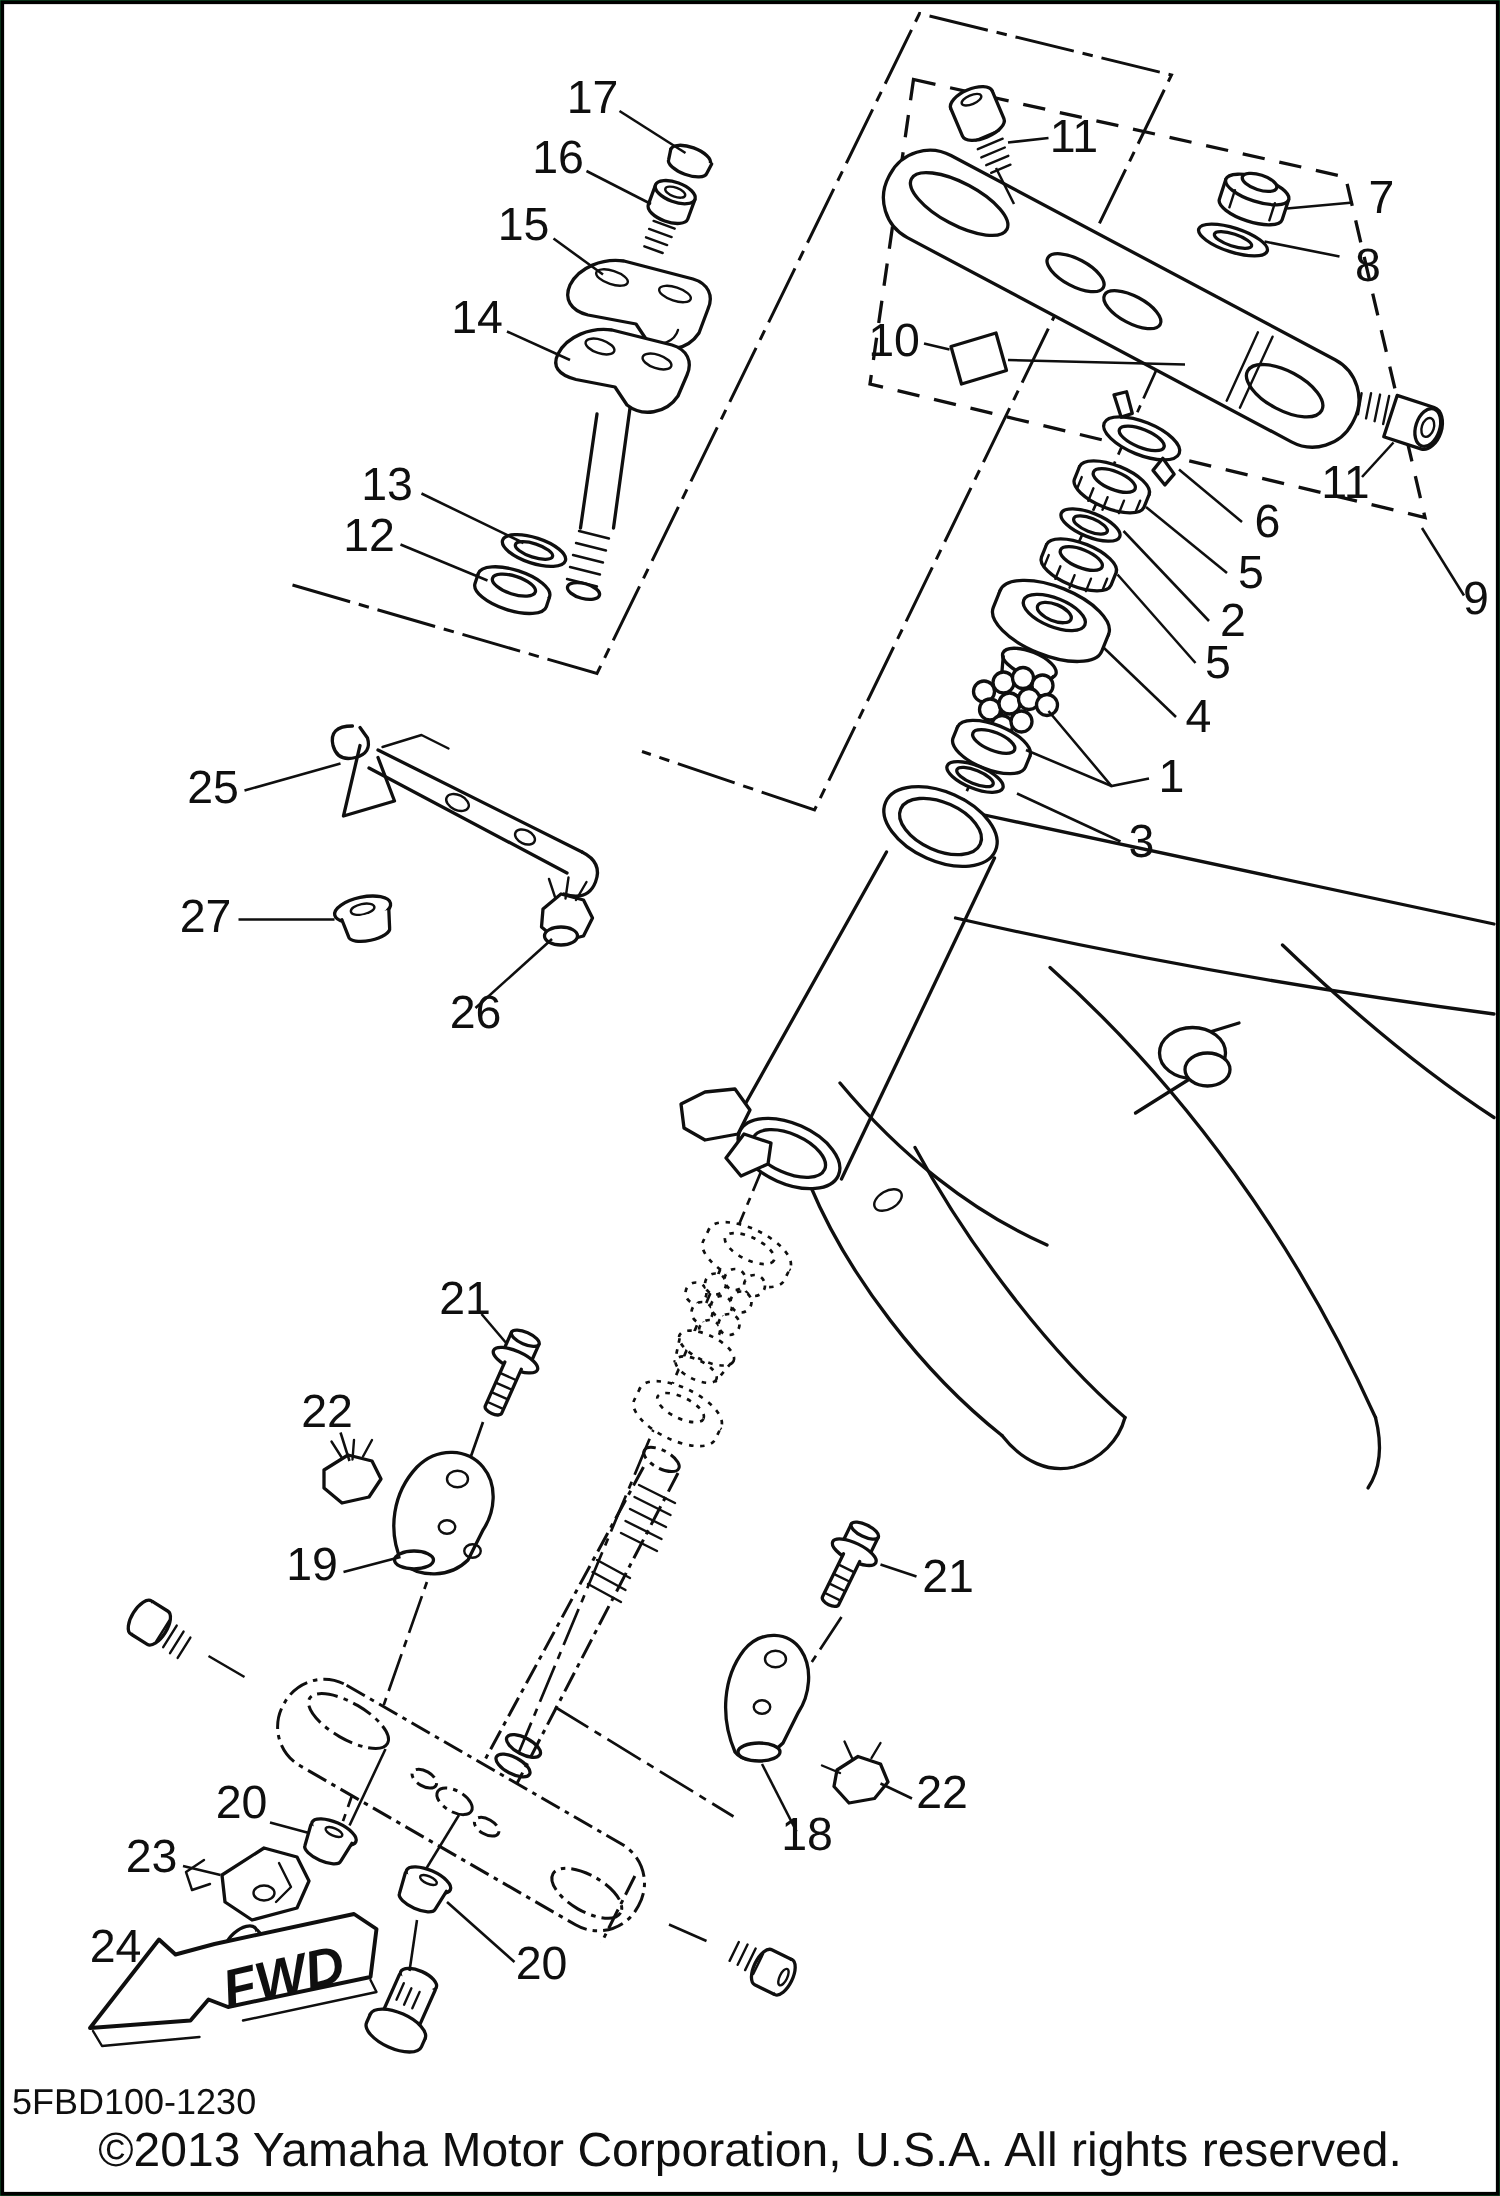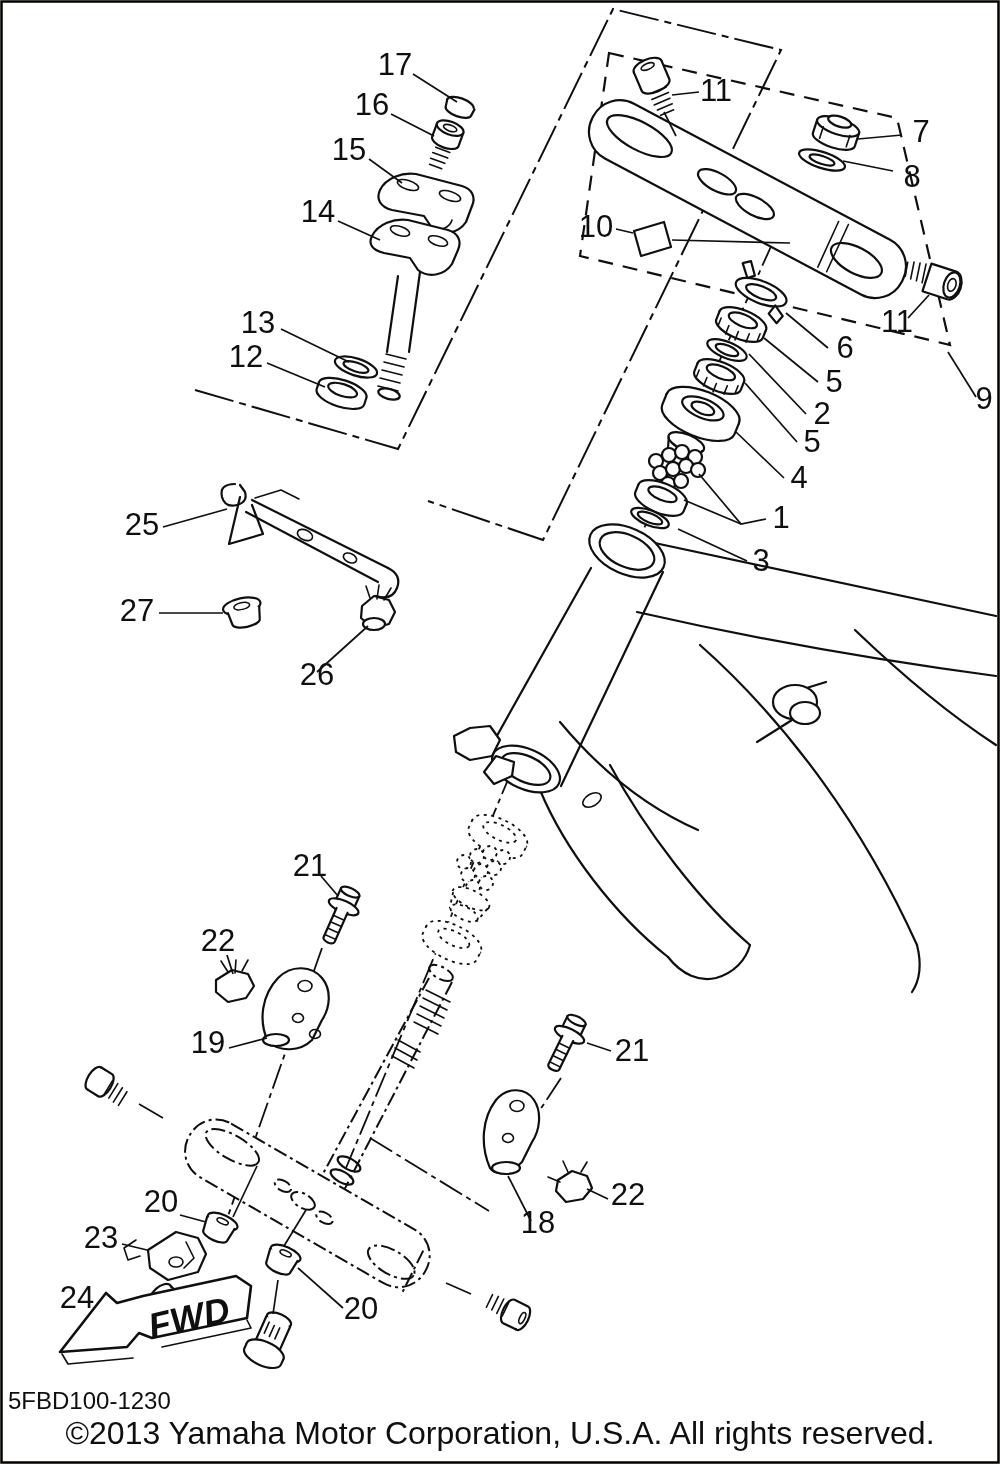--- a/index.html
+++ b/index.html
@@ -1,16 +1,16 @@
 <!DOCTYPE html>
 <html><head>
 <meta charset="utf-8">
 <style>
   html,body{margin:0;padding:0;background:#e8e8e8;}
-  #stage{width:1000px;height:1464px;background:#fef9c3;position:relative;margin:0 auto;overflow:hidden;}
+  #stage{width:1000px;height:1464px;background:#15803d;position:relative;margin:0 auto;overflow:hidden;}
   svg{display:block;}
   .ln{fill:none;stroke:#0f0f0f;stroke-width:2.2;stroke-linecap:round;stroke-linejoin:round;}
   .fw{fill:#ffffff;stroke:#0f0f0f;stroke-width:2.2;stroke-linecap:round;stroke-linejoin:round;}
   .thin{stroke-width:1.6;}
   .ldr{fill:none;stroke:#0f0f0f;stroke-width:1.7;}
   .chain{fill:none;stroke:#0f0f0f;stroke-width:2;stroke-dasharray:40 6 7 6;}
   .chain2{fill:none;stroke:#0f0f0f;stroke-width:1.8;stroke-dasharray:26 5 5 5;}
   .dsh{fill:none;stroke:#0f0f0f;stroke-width:2.2;stroke-dasharray:15 10;}
   .ph{fill:none;stroke:#0f0f0f;stroke-width:2;stroke-dasharray:14 4 3 4;}
   .phw{fill:#ffffff;stroke:#0f0f0f;stroke-width:2;stroke-dasharray:14 4 3 4;}

